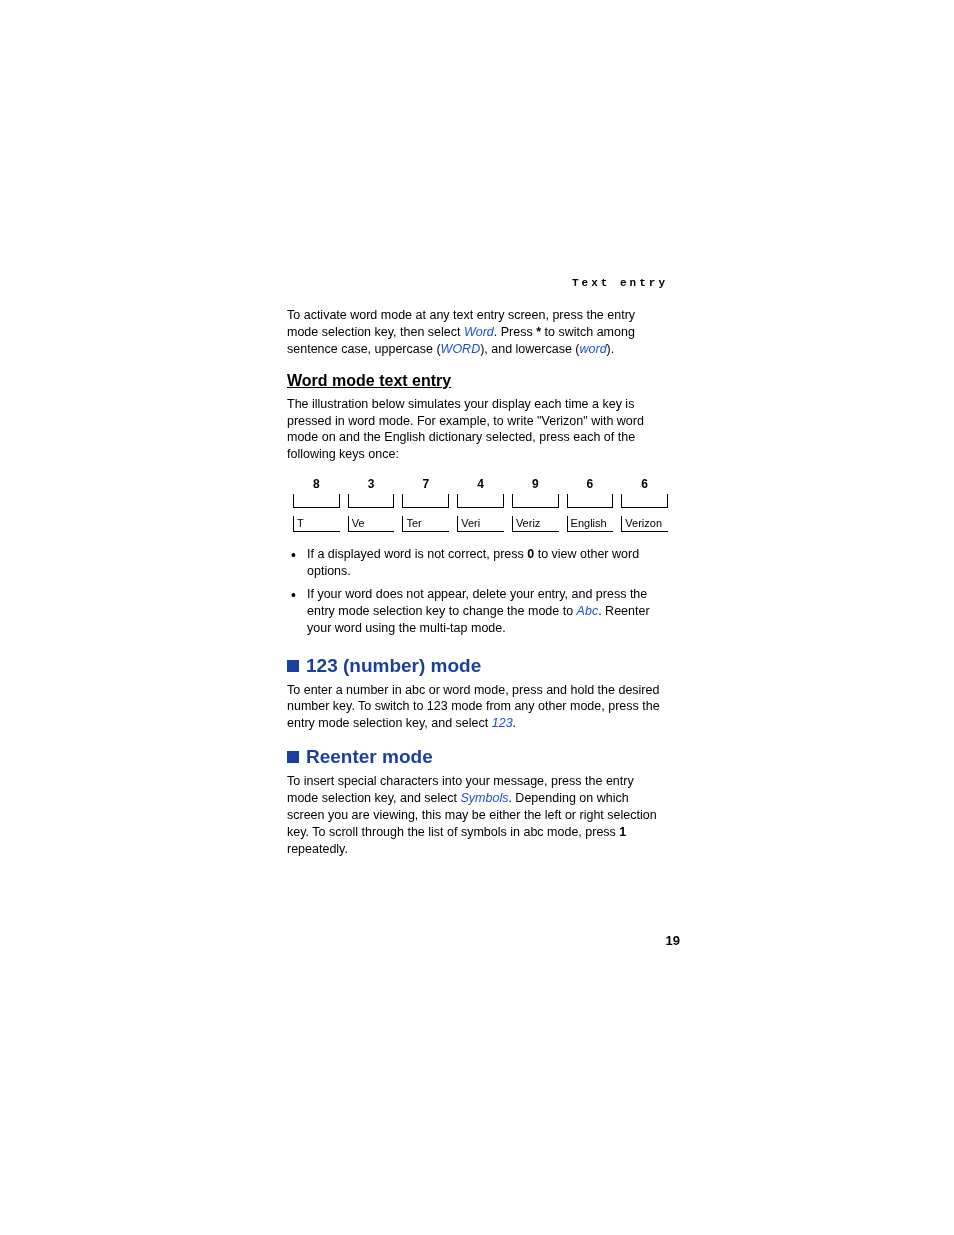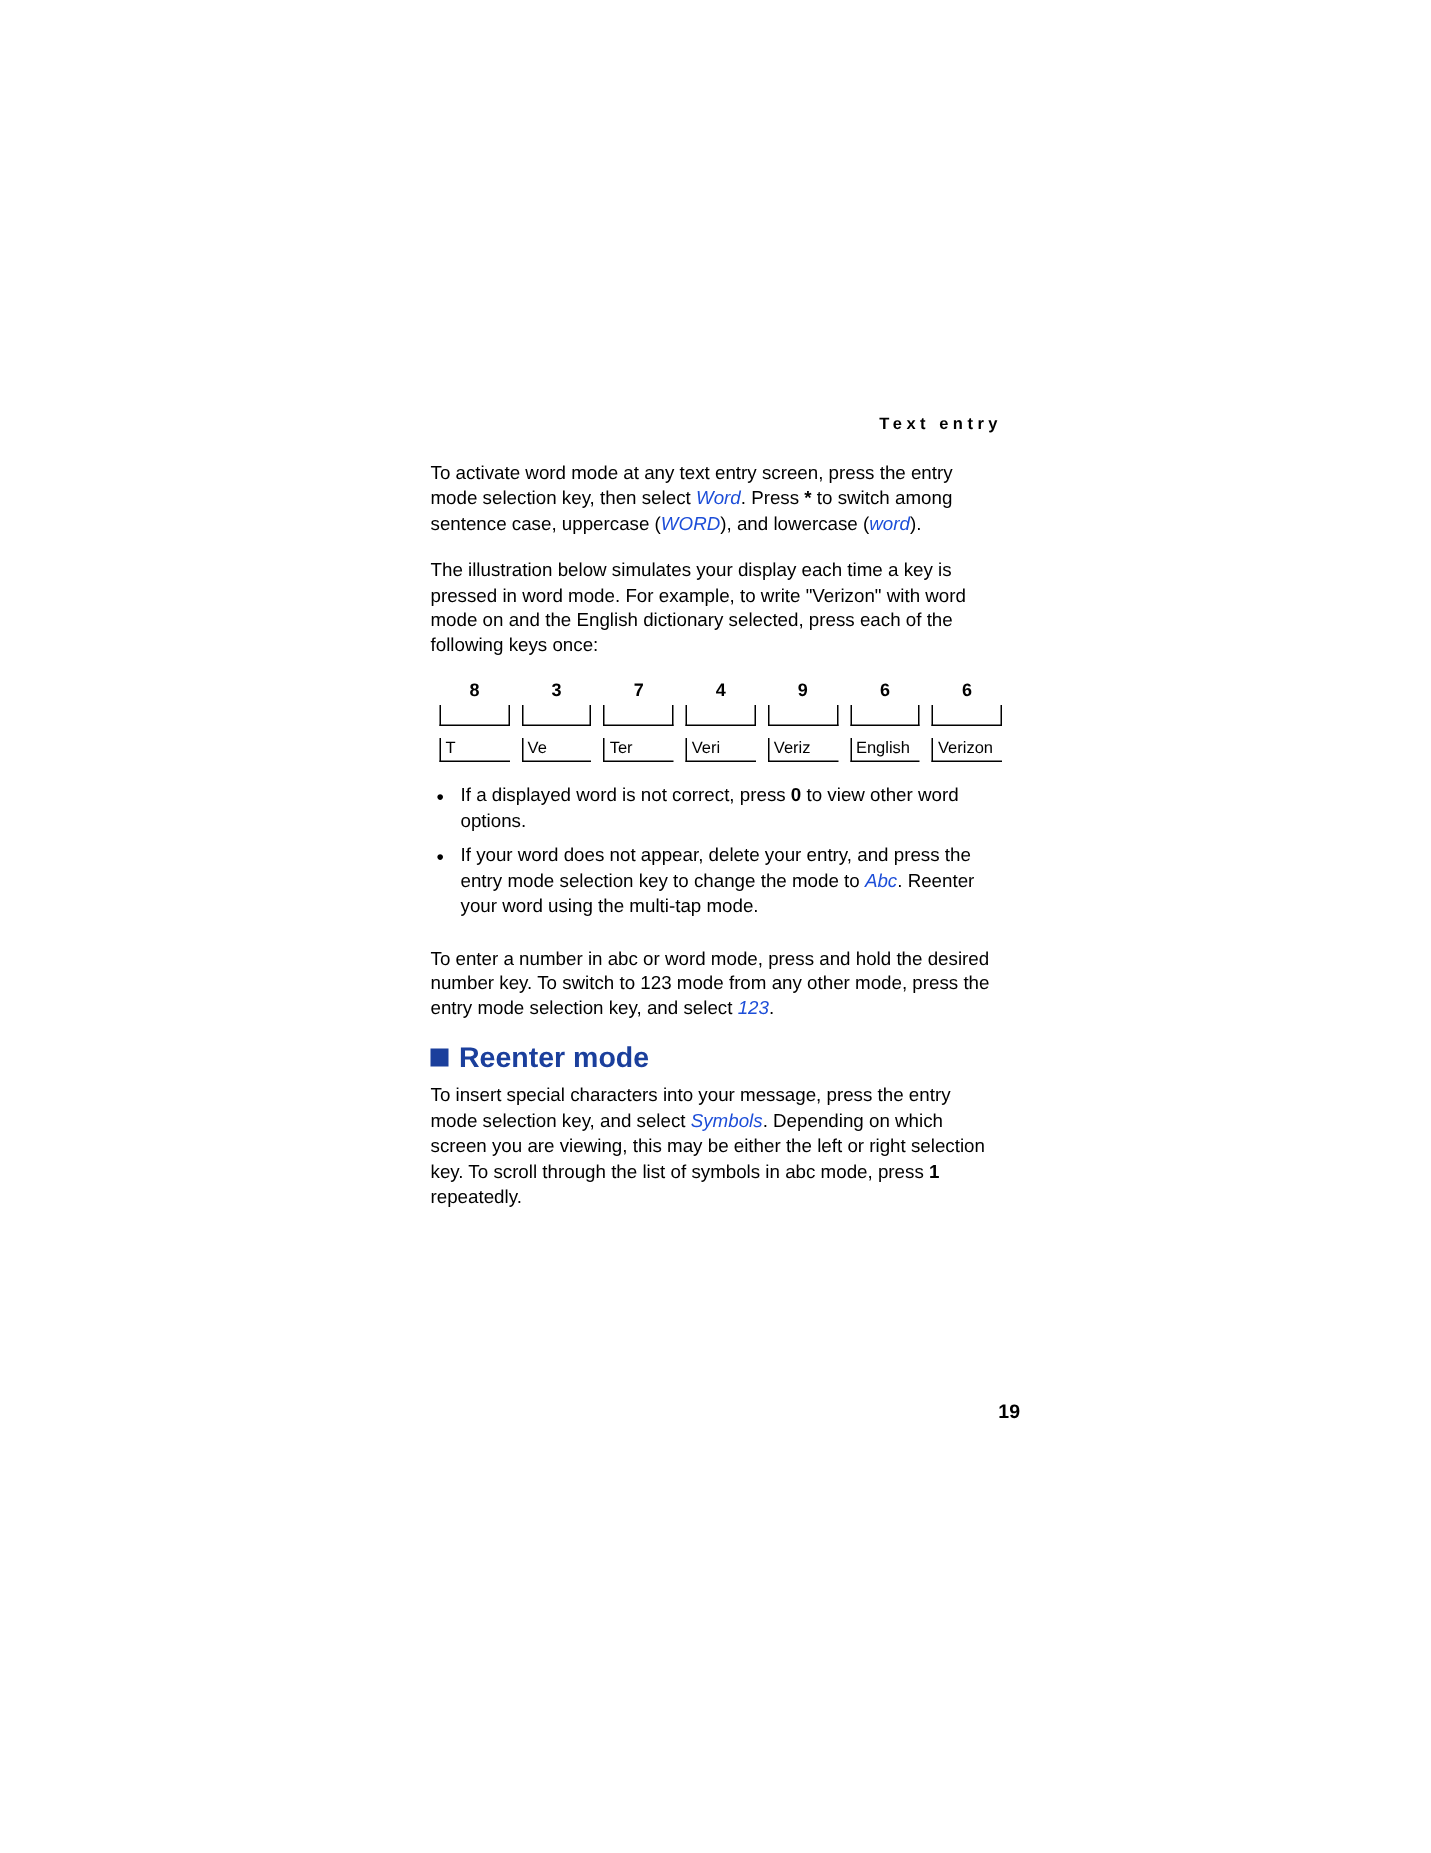--- a/index.html
+++ b/index.html
@@ -12,20 +12,21 @@
   }
   .page {
     padding: 277px 286px 0 287px;
   }
   .running-head {
     font-size: 11px;
     font-weight: bold;
     letter-spacing: 3px;
     text-align: right;
     margin-bottom: 18px;
+    font-family: Liberation Mono, monospace;
   }
   .subsection-title {
     font-size: 16px;
     font-weight: bold;
     text-decoration: underline;
     margin-bottom: 6px;
     margin-top: 4px;
   }
   .body-text {
     font-size: 12.5px;
@@ -120,20 +121,21 @@
 <body>
 
 <div class="page">
 
   <div class="running-head">Text entry</div>
 
   <p class="body-text">
     <span>To activate word mode at any text entry screen, press the entry mode selection key, then select </span><span class="link-word">Word</span><span>. Press </span><span class="bold-inline">*</span><span> to switch among sentence case, uppercase (</span><span class="link-word">WORD</span><span>), and lowercase (</span><span class="link-word">word</span><span>).</span>
   </p>
 
+  <div class="subsection-title">Word mode text entry</div>
   <p class="body-text">The illustration below simulates your display each time a key is pressed in word mode. For example, to write "Verizon" with word mode on and the English dictionary selected, press each of the following keys once:</p>
 
   <div class="key-row">
     <div class="key-col">
         <div class="key-num">8</div>
         <div class="key-box"></div>
       </div>
     <div class="key-col">
         <div class="key-num">3</div>
         <div class="key-box"></div>
@@ -172,20 +174,23 @@
 
   <ul class="bullet-list">
     <li>
       <span>If a displayed word is not correct, press </span><span class="bold-inline">0</span><span> to view other word options.</span>
     </li>
     <li>
       <span>If your word does not appear, delete your entry, and press the entry mode selection key to change the mode to </span><span class="link-word">Abc</span><span>. Reenter your word using the multi-tap mode.</span>
     </li>
   </ul>
 
+  <div class="section-title">
+    <span class="square"></span><span>123 (number) mode</span>
+  </div>
   <p class="body-text">
     <span>To enter a number in abc or word mode, press and hold the desired number key. To switch to 123 mode from any other mode, press the entry mode selection key, and select </span><span class="link-word">123</span><span>.</span>
   </p>
 
   <div class="section-title">
     <span class="square"></span><span>Reenter mode</span>
   </div>
   <p class="body-text">
     <span>To insert special characters into your message, press the entry mode selection key, and select </span><span class="link-word">Symbols</span><span>. Depending on which screen you are viewing, this may be either the left or right selection key. To scroll through the list of symbols in abc mode, press </span><span class="bold-inline">1</span><span> repeatedly.</span>
   </p>

